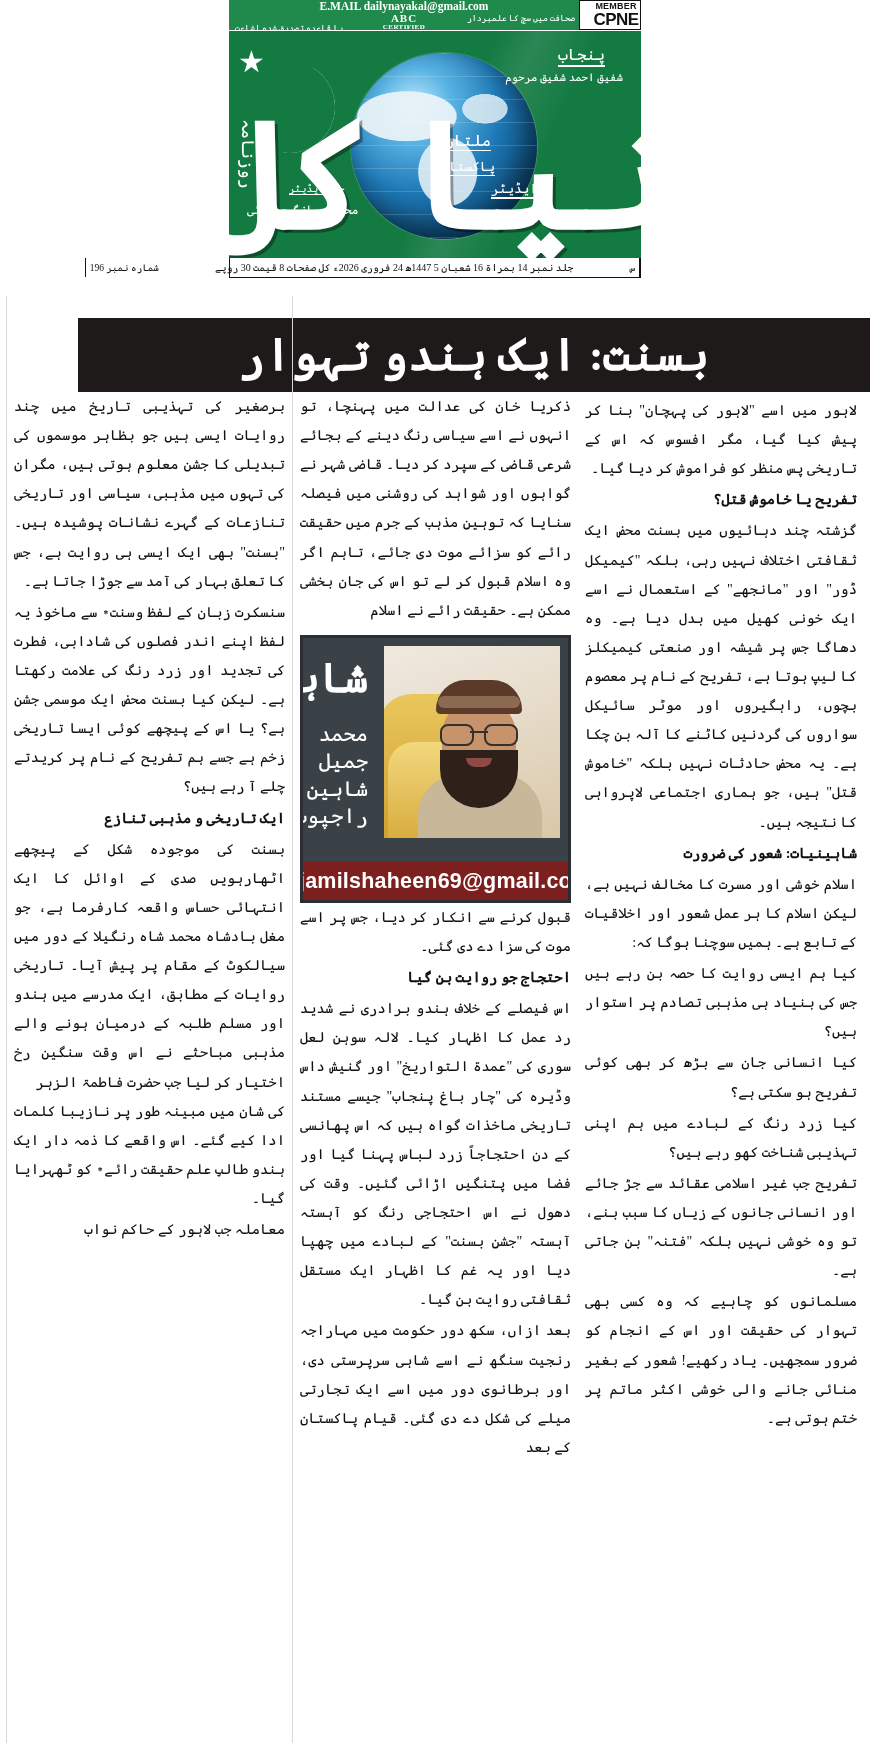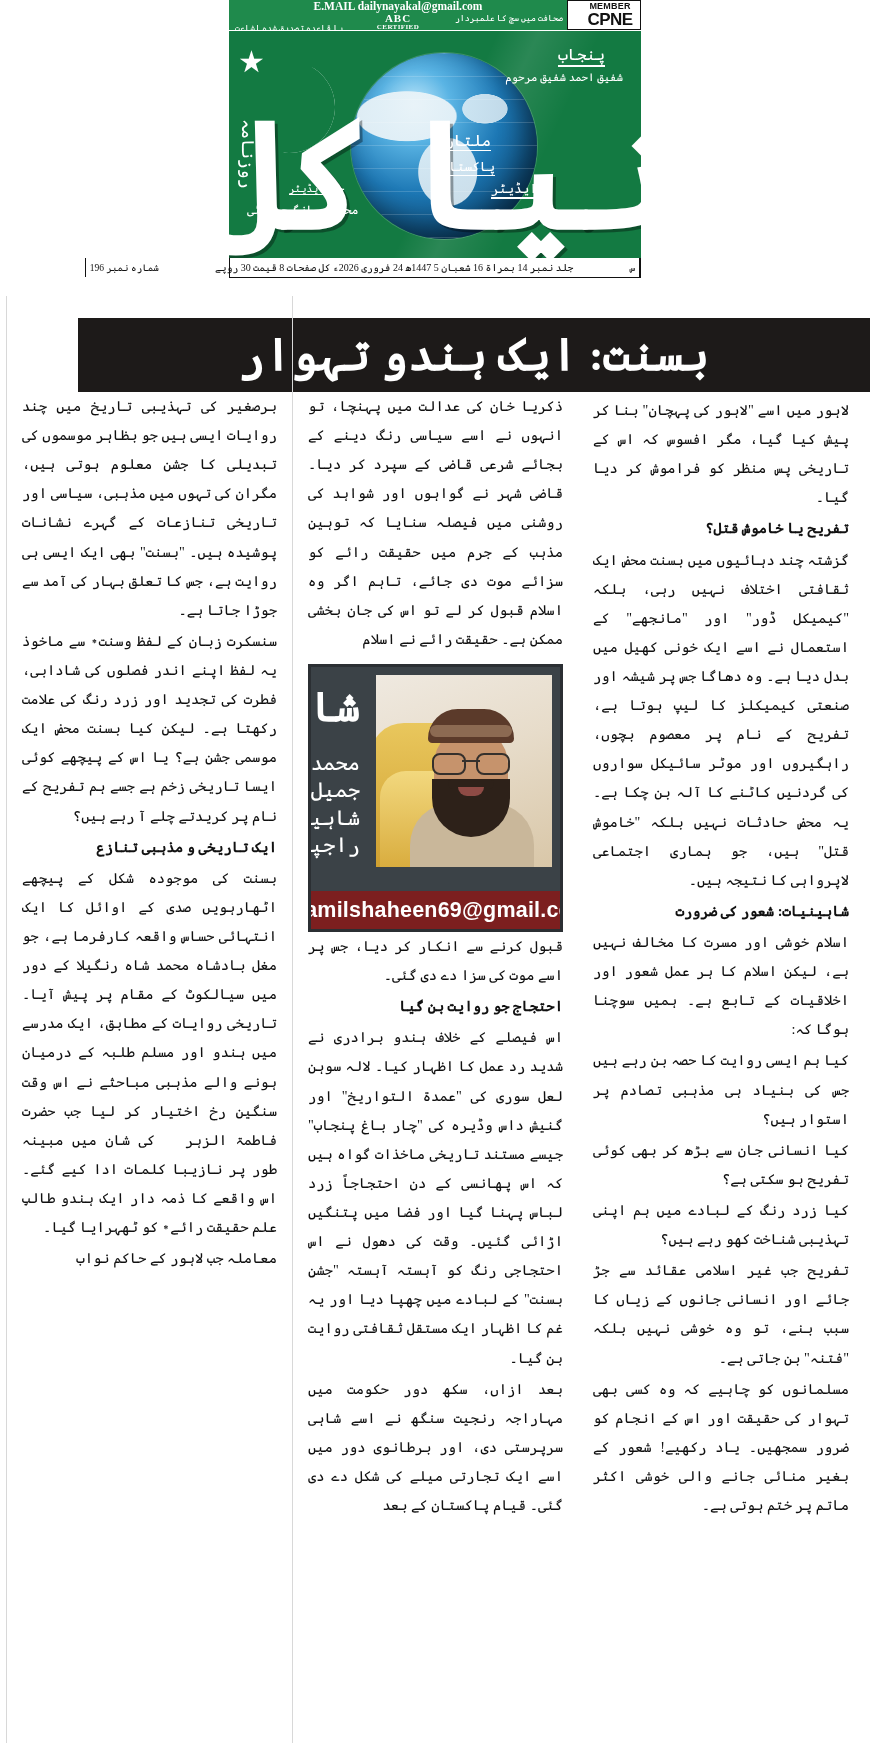--- a/index.html
+++ b/index.html
@@ -25,21 +25,21 @@
   }
   .top-strip{
     height:30px;
     background:#1f8a4c;
     display:flex;
     align-items:stretch;
     position:relative;
     border-bottom:1px solid #fff;
   }
   .cpne-badge{
-    width:74px;background:#ffffff;color:#111;
+    width:62px;background:#ffffff;color:#111;
     display:flex;flex-direction:column;align-items:center;justify-content:center;
     font-family:"Liberation Sans",sans-serif;font-weight:bold;line-height:1;
     border:1px solid #111;box-sizing:border-box;padding-left:12px;
   }
   .cpne-badge .m{font-size:9px;letter-spacing:.2px;}
   .cpne-badge .c{font-size:17px;letter-spacing:-.5px;}
   .strip-mid{
     flex:1;position:relative;color:#fff;
   }
   .email-top{
@@ -150,21 +150,21 @@
   
   .content{
     position:absolute;top:296px;left:0;right:0;bottom:0;
     display:flex;flex-direction:row-reverse;
     padding:0 6px 8px 6px;
     box-sizing:border-box;
   }
   .col{
     width:calc(100% / 3);
     box-sizing:border-box;
-    padding:0 15px;
+    padding:0 7px;
     font-size:14.2px;
     line-height:2.05;
     text-align:justify;
     direction:rtl;
   }
   .col.c-right{border-left:1px solid #d8d8d8;}
   .col.c-mid{border-left:1px solid #d8d8d8;}
   .col p{margin:0 0 2px 0;}
   .col .spacer-headline{height:96px;}
   .col .spacer-headline-tall{height:100px;}

